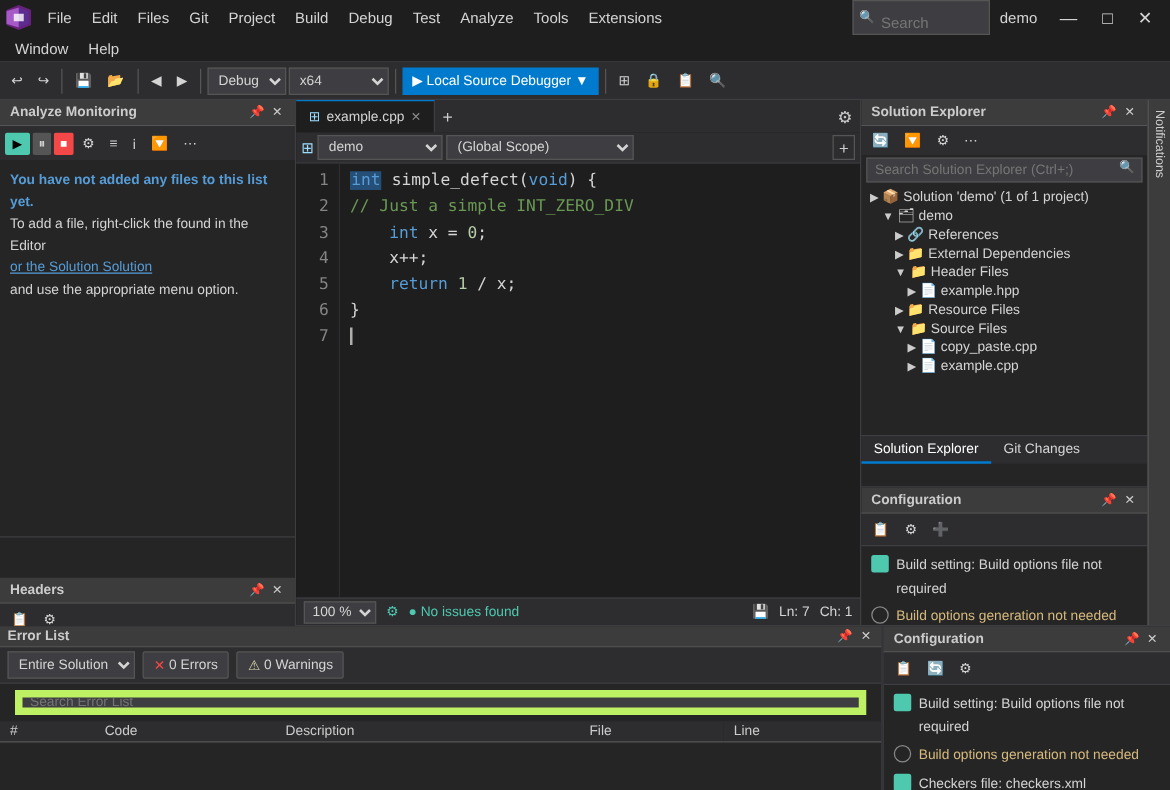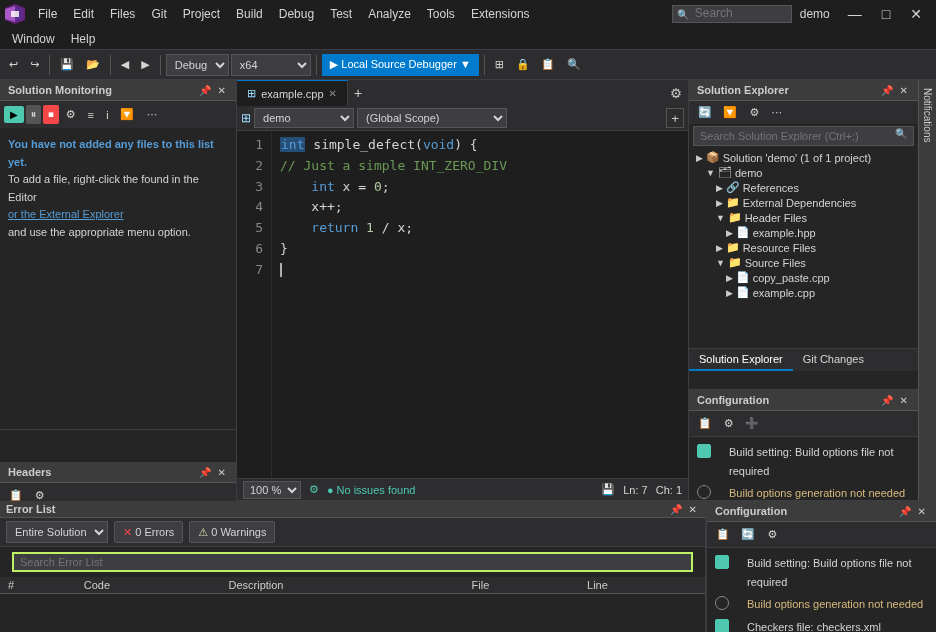--- a/index.html
+++ b/index.html
@@ -3,21 +3,21 @@
   <meta charset="utf-8">
   <style>
     * { box-sizing: border-box; margin: 0; padding: 0; }
     body { font-family: 'Segoe UI', Arial, sans-serif; font-size: 12px; background: #2d2d30; color: #d4d4d4; width: 936px; height: 632px; overflow: hidden; }
 
     
     .menu-bar { display: flex; align-items: center; background: #1e1e1e; height: 28px; padding: 0 4px; }
     .menu-logo { width: 22px; height: 22px; margin-right: 4px; display: flex; align-items: center; justify-content: center; }
     .menu-logo svg { width: 20px; height: 20px; }
     .menu-item { padding: 4px 8px; color: #d4d4d4; cursor: pointer; font-size: 12px; }
-    .menu-search { margin-left: auto; background: #3e3e42; border: 1px solid #555; color: #d4d4d4; padding: 0 24px 2px 8px; width: 120px; font-size: 12px; }
+    .menu-search { margin-left: auto; background: #3e3e42; border: 1px solid #555; color: #d4d4d4; padding: 10px 24px 2px 8px; width: 110px; font-size: 12px; }
     .search-container { position: relative; display: flex; align-items: center; }
     .win-btn { padding: 4px 10px; color: #d4d4d4; cursor: pointer; font-size: 14px; }
 
     
     .menu-bar2 { display: flex; align-items: center; background: #1e1e1e; height: 22px; padding: 0 4px; border-bottom: 1px solid #3e3e42; }
 
     
     .toolbar { display: flex; align-items: center; background: #2d2d30; height: 30px; padding: 0 4px; border-bottom: 1px solid #3e3e42; gap: 2px; }
     .tb-btn { padding: 2px 4px; color: #d4d4d4; cursor: pointer; font-size: 11px; background: transparent; border: 1px solid transparent; border-radius: 2px; }
     .tb-sep { width: 1px; height: 20px; background: #555; margin: 0 3px; }
@@ -68,36 +68,36 @@
     .solution-tree { padding: 2px; overflow-y: auto; height: 200px; }
     .tree-item { display: flex; align-items: center; padding: 1px 2px; font-size: 11px; cursor: pointer; gap: 3px; }
     .tree-indent { display: inline-block; }
     .tree-arrow { color: #ccc; font-size: 9px; }
     .sol-tabs { display: flex; background: #2d2d30; border-top: 1px solid #3e3e42; }
     .sol-tab { padding: 4px 10px; font-size: 11px; cursor: pointer; color: #d4d4d4; border-bottom: 2px solid transparent; }
     .sol-tab.active { border-bottom-color: #007acc; color: #fff; }
 
     .config-panel { flex: 1; overflow: hidden; }
     .config-content { padding: 6px 8px; font-size: 11px; line-height: 1.7; }
-    .config-item { display: flex; align-items: flex-start; gap: 18px; margin-bottom: 4px; }
+    .config-item { display: flex; align-items: flex-start; gap: 6px; margin-bottom: 4px; }
     .config-icon { width: 14px; height: 14px; border: 1px solid #888; border-radius: 2px; flex-shrink: 0; margin-top: 1px; }
     .config-icon.circle { border-radius: 50%; }
     .config-text { color: #d4d4d4; }
     .config-text.warning { color: #d7ba7d; }
 
     
     .bottom-section { display: flex; height: 175px; border-top: 1px solid #3e3e42; }
     .error-panel { flex: 1; background: #252526; border-right: 1px solid #3e3e42; display: flex; flex-direction: column; }
     .error-header { display: flex; align-items: center; background: #3c3c3c; padding: 2px 6px; border-bottom: 1px solid #555; gap: 6px; }
     .error-toolbar { display: flex; align-items: center; padding: 3px 6px; gap: 6px; background: #2d2d30; border-bottom: 1px solid #3e3e42; }
     .error-dropdown { background: #3e3e42; border: 1px solid #555; color: #d4d4d4; font-size: 11px; height: 22px; padding: 0 4px; }
     .error-btn { display: flex; align-items: center; gap: 3px; background: #3e3e42; border: 1px solid #555; color: #d4d4d4; padding: 2px 8px; font-size: 11px; cursor: pointer; height: 22px; border-radius: 2px; }
     .err-x { color: #f44747; }
     .warn-tri { color: #dcdcaa; }
-    .error-search { background: #3e3e42; border: 2px solid #bef264; color: #d4d4d4; padding: 2px 6px; font-size: 11px; width: calc(100% - 12px); margin: 3px 6px; height: 20px; }
+    .error-search { background: #3e3e42; border: 6px solid #bef264; color: #d4d4d4; padding: 2px 6px; font-size: 11px; width: calc(100% - 12px); margin: 3px 6px; height: 20px; }
     .error-table { width: 100%; border-collapse: collapse; font-size: 11px; }
     .error-table th { background: #2d2d30; padding: 2px 8px; text-align: left; border-bottom: 1px solid #555; color: #ccc; font-weight: normal; }
 
     
     .config-right { width: 230px; background: #252526; display: flex; flex-direction: column; border-left: 1px solid #3e3e42; }
 
     
     ::-webkit-scrollbar { width: 6px; height: 6px; }
     ::-webkit-scrollbar-track { background: #1e1e1e; }
     ::-webkit-scrollbar-thumb { background: #424242; border-radius: 3px; }
@@ -166,42 +166,42 @@
   <button class="tb-btn">📋</button>
   <button class="tb-btn">🔍</button>
 </div>
 
 <div style="display:flex; height: 420px;">
 
   <div class="left-panel">
 
     <div class="quality-panel">
       <div class="panel-header">
-        <span class="panel-title">Solution Monitoring</span>
+        <span class="panel-title">Analyze Monitoring</span>
         <div class="panel-controls">
           <span class="panel-ctrl">📌</span>
           <span class="panel-ctrl">✕</span>
         </div>
       </div>
       <div class="quality-toolbar">
         <button class="tb-btn" style="background:#4ec9b0;color:#000;padding:2px 5px;font-size:10px;">▶</button>
         <button class="tb-btn" style="background:#555;">⏸</button>
         <button class="tb-btn" style="background:#f44747;color:white;">⏹</button>
         <button class="tb-btn">⚙</button>
         <button class="tb-btn">≡</button>
         <button class="tb-btn">ℹ</button>
         <button class="tb-btn">🔽</button>
         <button class="tb-btn">⋯</button>
       </div>
       <div class="quality-content">
         <span style="font-weight:bold;">You have not added any files to this list yet.</span>
         <br>
         <span class="normal-text">To add a file, right-click the found in the Editor</span>
         <br>
-        <span class="link-text">or the External Explorer</span>
+        <span class="link-text">or the Solution Solution</span>
         <br>
         <span class="normal-text">and use the appropriate menu option.</span>
         <br>
       </div>
     </div>
 
     <div class="headers-panel">
       <div class="panel-header">
         <span class="panel-title">Headers</span>
         <div class="panel-controls">

